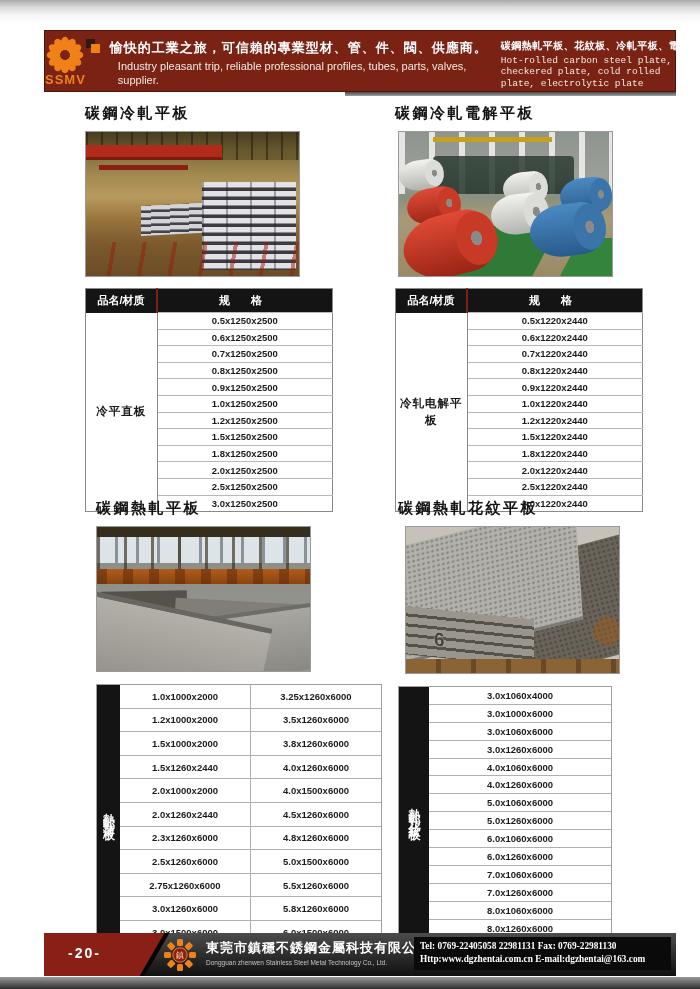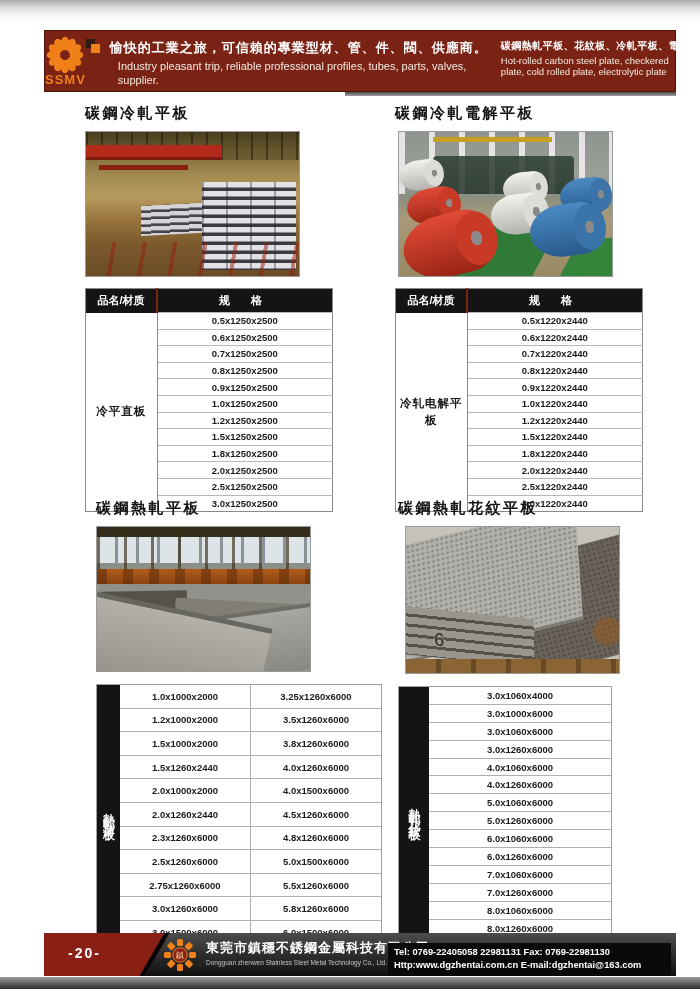--- a/index.html
+++ b/index.html
@@ -18,21 +18,21 @@
     background:var(--banner,#7a2315);border:1px solid #4e170b;display:flex;box-sizing:border-box;}
   .banner-logo{width:94px;display:flex;flex-direction:column;align-items:center;justify-content:center;}
   .banner-logo .ssmv{color:var(--accent,#f08018);font-weight:bold;font-size:13px;letter-spacing:1px;margin-top:-2px;}
   .banner-mid{flex:1;padding:8px 6px 0 2px;position:relative;}
   .sq-icon{position:absolute;left:0;top:8px;width:16px;height:16px;}
   .sq-icon .sq1{position:absolute;left:0;top:0;width:9px;height:9px;background:#2e1a10;}
   .sq-icon .sq2{position:absolute;left:5px;top:5px;width:9px;height:9px;background:var(--accent,#f08018);}
   .slogan-zh{color:#ffffff;font-weight:bold;font-size:13px;letter-spacing:1px;margin-left:22px;white-space:nowrap;}
   .slogan-en{color:#f3e9df;font-size:11px;margin-left:30px;margin-top:3px;line-height:1.25;}
   .banner-div{width:1px;background:#d8c5a4;margin:7px 0;}
-  .banner-right{width:198px;padding:8px 5px 3px 7px;box-sizing:border-box;}
+  .banner-right{width:198px;padding:8px 5px 3px 7px;box-sizing:border-box;font-family:Liberation Mono, monospace;}
   .prod-zh{color:#ffffff;font-weight:bold;font-size:10px;letter-spacing:0.5px;white-space:nowrap;}
   .prod-en{color:#f3e9df;font-size:9.5px;margin-top:2px;line-height:1.2;}
   .banner-shadow{position:absolute;left:345px;top:92px;width:331px;height:4px;
     background:linear-gradient(180deg,#4a4a4a,#a0a0a0);}
   
   .section{position:absolute;}
   .sec-title{font-size:15px;font-weight:bold;color:#141414;letter-spacing:2.5px;
     font-family:Liberation Serif, serif;}
   .photo{position:relative;width:215px;height:146px;margin-top:8px;overflow:hidden;
     border:1px solid #9a9a9a;box-sizing:border-box;}
@@ -130,22 +130,22 @@
   .footer{position:absolute;left:44px;top:933px;width:632px;height:43px;
     background:linear-gradient(180deg,#4c4c4c,#101010);overflow:hidden;}
   .footer-red{position:absolute;left:-14px;top:0;width:122px;height:100%;
     background:var(--footerRed,#8a2015);transform:skewX(-30deg);border-right:5px solid #050505;}
   .page-num{position:absolute;left:24px;top:12px;color:#ffffff;font-size:14px;font-weight:bold;
     letter-spacing:2px;}
   .footer-logo{position:absolute;left:118px;top:4px;}
   .footer-co{position:absolute;left:162px;top:6px;}
   .co-zh{color:#ffffff;font-size:13px;font-weight:bold;letter-spacing:1px;white-space:nowrap;}
   .co-en{color:#c4c4c4;font-size:6.5px;margin-top:2px;white-space:nowrap;}
-  .footer-contact{position:absolute;right:5px;top:10px;width:283px;height:33px;background:#0a0a0a;
-    padding:3px 6px;box-sizing:border-box;}
+  .footer-contact{position:absolute;right:5px;top:4px;width:257px;height:33px;background:#0a0a0a;
+    padding:3px 6px;box-sizing:border-box;font-family:Liberation Serif, serif;}
   .contact-line{color:#ffffff;font-size:9.3px;font-weight:bold;white-space:nowrap;line-height:1.45;}
 </style>
 </head>
 <body>
 
 <div class="edge-top"></div>
 
 <div class="banner">
   <div class="banner-logo">
     <svg width="40" height="38" viewBox="-20 -19 40 38">

